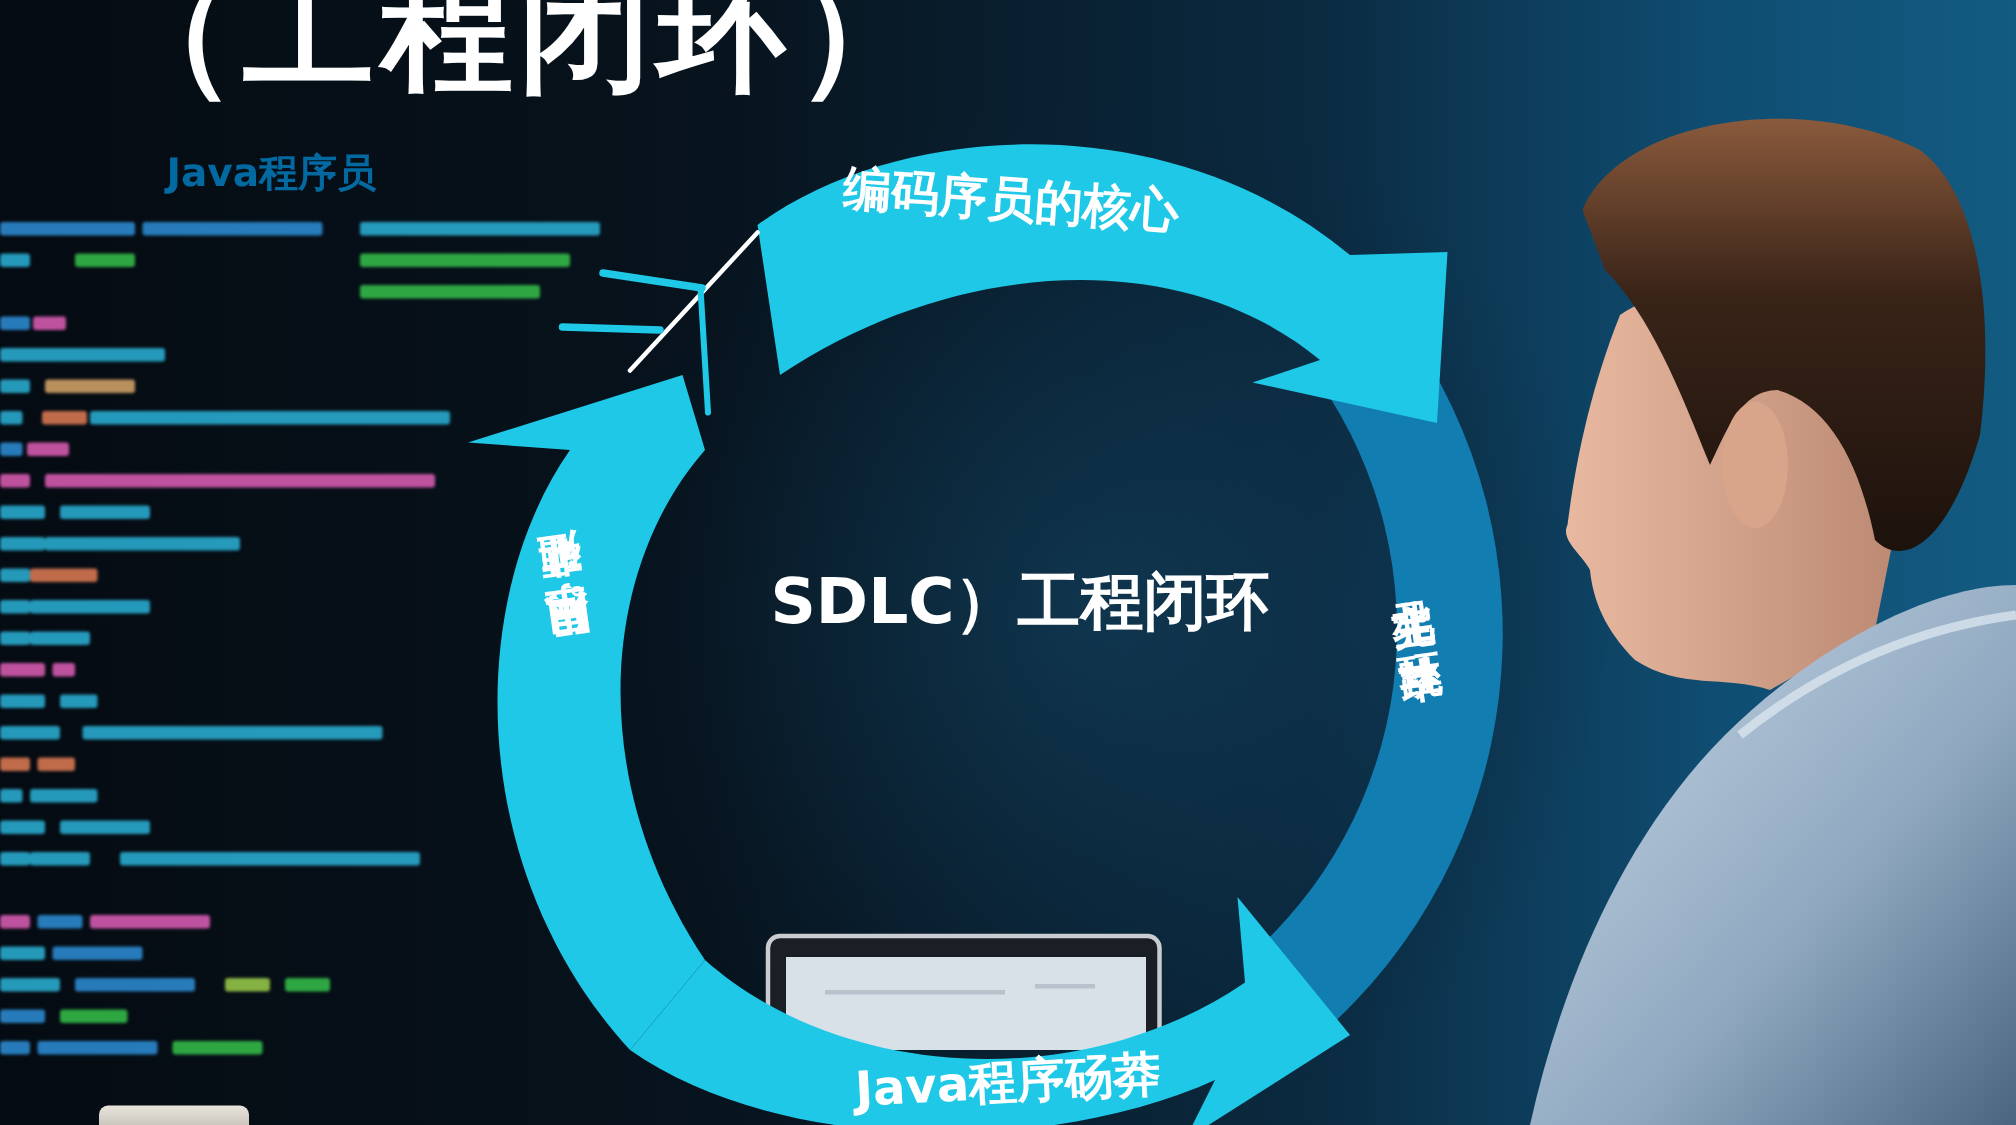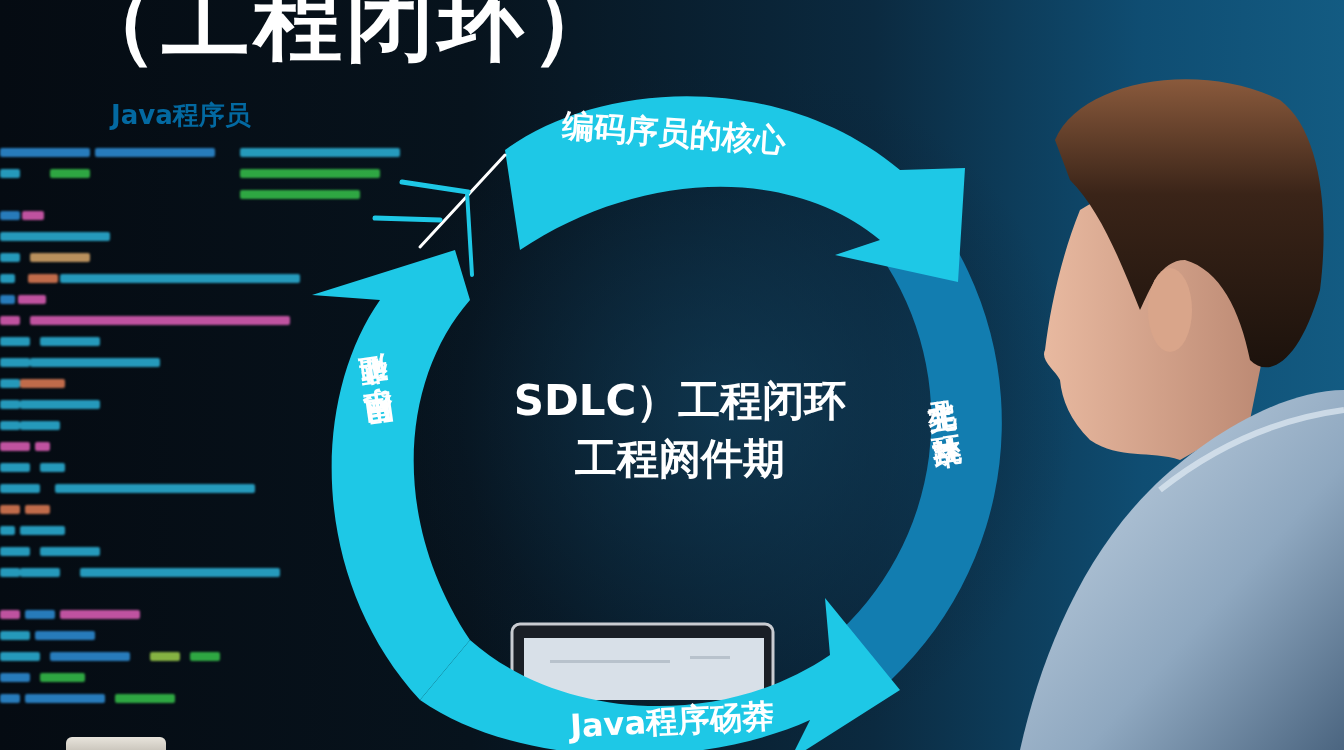--- a/index.html
+++ b/index.html
@@ -115,21 +115,20 @@
     <g stroke-linecap="round">
       <line x1="420" y1="247" x2="505" y2="155" stroke="#ffffff" stroke-width="3"></line>
       <line x1="402" y1="182" x2="468" y2="192" stroke="#1ec8e6" stroke-width="5"></line>
       <line x1="375" y1="218" x2="440" y2="220" stroke="#1ec8e6" stroke-width="5"></line>
       <line x1="467" y1="192" x2="472" y2="275" stroke="#1ec8e6" stroke-width="4"></line>
     </g>
   </svg>
 
   <div class="center-text">
     <div>SDLC）工程闭环</div>
-    <div>工程阏件期</div>
   </div>
 
   <div class="arc-label lbl-top">编码序员的核心</div>
   <div class="arc-label lbl-right">北完生ㄱ环跳莘</div>
   <div class="arc-label lbl-bottom">Java程序砀莽</div>
   <div class="arc-label lbl-left">阻周生小ㄴ非硒江。</div>
 
   <svg class="person" viewBox="0 0 344 690">
     <defs>
       <linearGradient id="skin" x1="0" x2="1">

